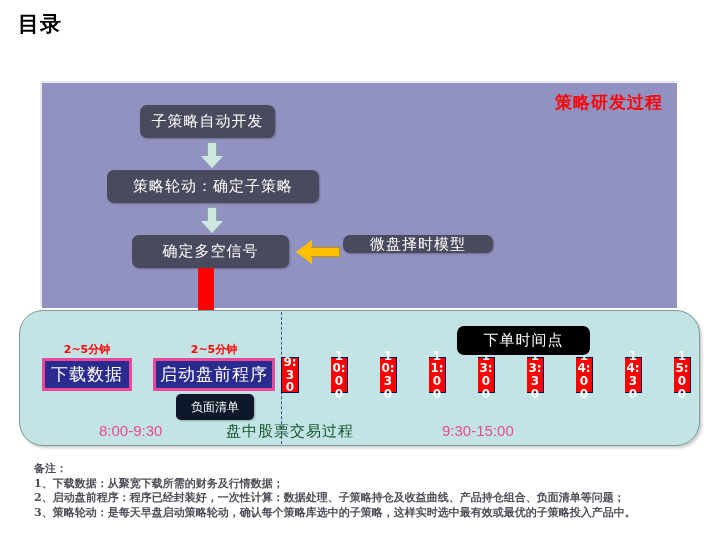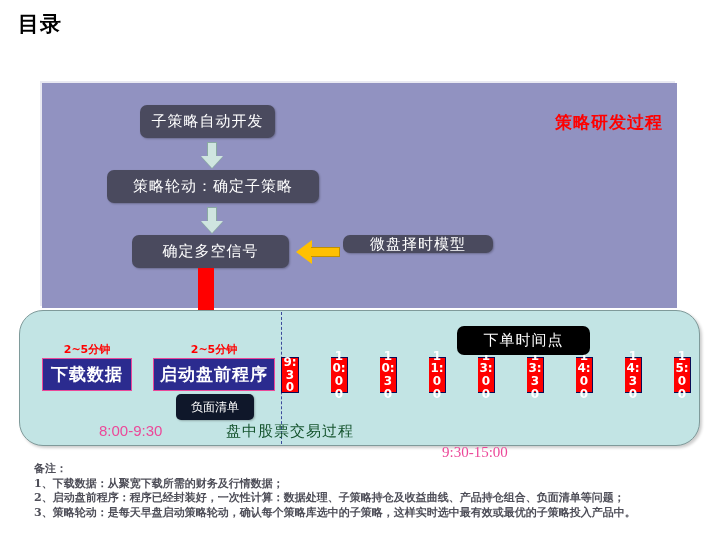--- a/index.html
+++ b/index.html
@@ -44,21 +44,20 @@
   }
   .panel-caption {
     position: absolute;
     right: 14px;
     top: 8px;
     font-size: 17px;
     font-weight: 700;
     color: #ff0000;
     font-family: Liberation Serif, serif;
     letter-spacing: 1px;
-    margin-top: 20px;
   }
 
   
   .flow-box {
     position: absolute;
     background: #4a4a5e;
     color: #ffffff;
     border-radius: 7px;
     font-size: 15px;
     display: flex;
@@ -166,30 +165,29 @@
     top: 312px;
     width: 0;
     height: 132px;
     border-left: 1px dashed #3b4a9b;
   }
 
   
   .step-box {
     position: absolute;
     background: #2b2b8f;
-    border: 1px solid #ec4899;
+    border: 3px solid #ec4899;
     color: #ffffff;
     display: flex;
     align-items: center;
     justify-content: center;
     font-size: 17px;
     font-family: "DejaVu Serif", "Liberation Serif", serif;
     letter-spacing: 1px;
     box-sizing: border-box;
-    font-weight: bold;
   }
   #step-download { left: 42px; top: 358px; width: 90px; height: 33px; }
   #step-preopen  { left: 153px; top: 358px; width: 122px; height: 33px; }
 
   .duration-label {
     position: absolute;
     color: #ff0000;
     font-size: 11px;
     font-weight: 700;
     font-family: "DejaVu Sans", "Liberation Sans", sans-serif;
@@ -272,21 +270,21 @@
     font-family: "Liberation Sans", "DejaVu Sans", sans-serif;
   }
   #label-morning { left: 99px; top: 422px; }
   #label-intraday {
     left: 226px; top: 422px;
     color: #14532d;
     font-size: 15px;
     font-family: Liberation Sans, sans-serif;
     letter-spacing: 1px;
   }
-  #label-session { left: 442px; top: 444px; font-family: Liberation Serif, serif; }
+  #label-session { left: 442px; top: 422px; }
 
   
   #notes {
     position: absolute;
     left: 34px;
     top: 462px;
     width: 680px;
     color: #4e4e58;
     font-size: 11px;
     line-height: 14.5px;

